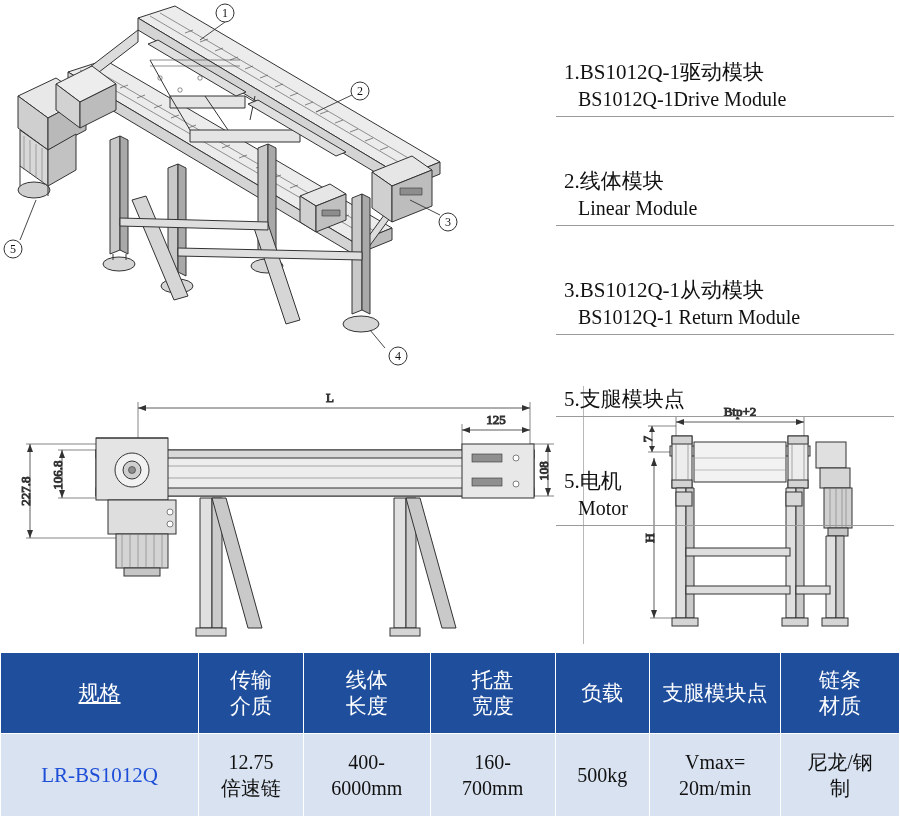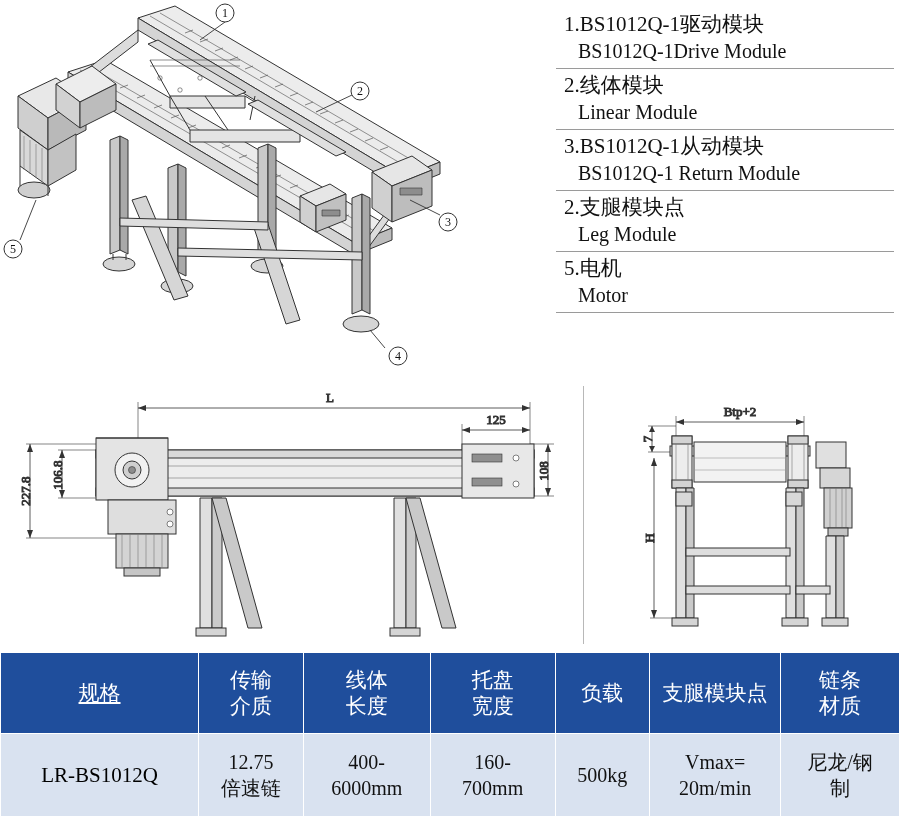--- a/index.html
+++ b/index.html
@@ -31,20 +31,21 @@
   .legend-item {
     border-bottom: 1px solid #9a9a9a;
     padding: 2px 0 3px 0;
   }
   .legend-item:first-child { border-top: none; }
   .legend-cn {
     font-size: 21px;
     line-height: 28px;
     padding-left: 8px;
     white-space: nowrap;
+    margin-top: 48px;
   }
   .legend-en {
     font-size: 20px;
     line-height: 27px;
     padding-left: 22px;
     white-space: nowrap;
   }
 
   
   .iso-area {
@@ -106,21 +107,21 @@
     color: #111;
     font-size: 20px;
     font-family: "Liberation Serif", serif;
     border: 1px solid #ffffff;
     height: 82px;
     line-height: 26px;
     text-align: center;
     padding: 0 2px;
   }
   .spec-table td.model {
-    color: #000000;
+    color: #1d4ed8;
     font-size: 21px;
   }
   .w1 { width: 190px; text-decoration: underline; }
   .w2 { width: 98px; }
   .w3 { width: 120px; }
   .w4 { width: 118px; }
   .w5 { width: 88px; }
   .w6 { width: 124px; }
   .w7 { width: 112px; }
 </style>
@@ -450,22 +451,21 @@
     </div>
     <div class="legend-item">
       <div class="legend-cn">2.线体模块</div>
       <div class="legend-en">Linear Module</div>
     </div>
     <div class="legend-item">
       <div class="legend-cn">3.BS1012Q-1从动模块</div>
       <div class="legend-en">BS1012Q-1 Return Module</div>
     </div>
     <div class="legend-item">
-      <div class="legend-cn">2.支腿模块点</div>
-      <div class="legend-en">Leg Module</div>
+      <div class="legend-cn">5.支腿模块点</div>
     </div>
     <div class="legend-item">
       <div class="legend-cn">5.电机</div>
       <div class="legend-en">Motor</div>
     </div>
   </div>
 
   <table class="spec-table">
     <thead>
       <tr>

